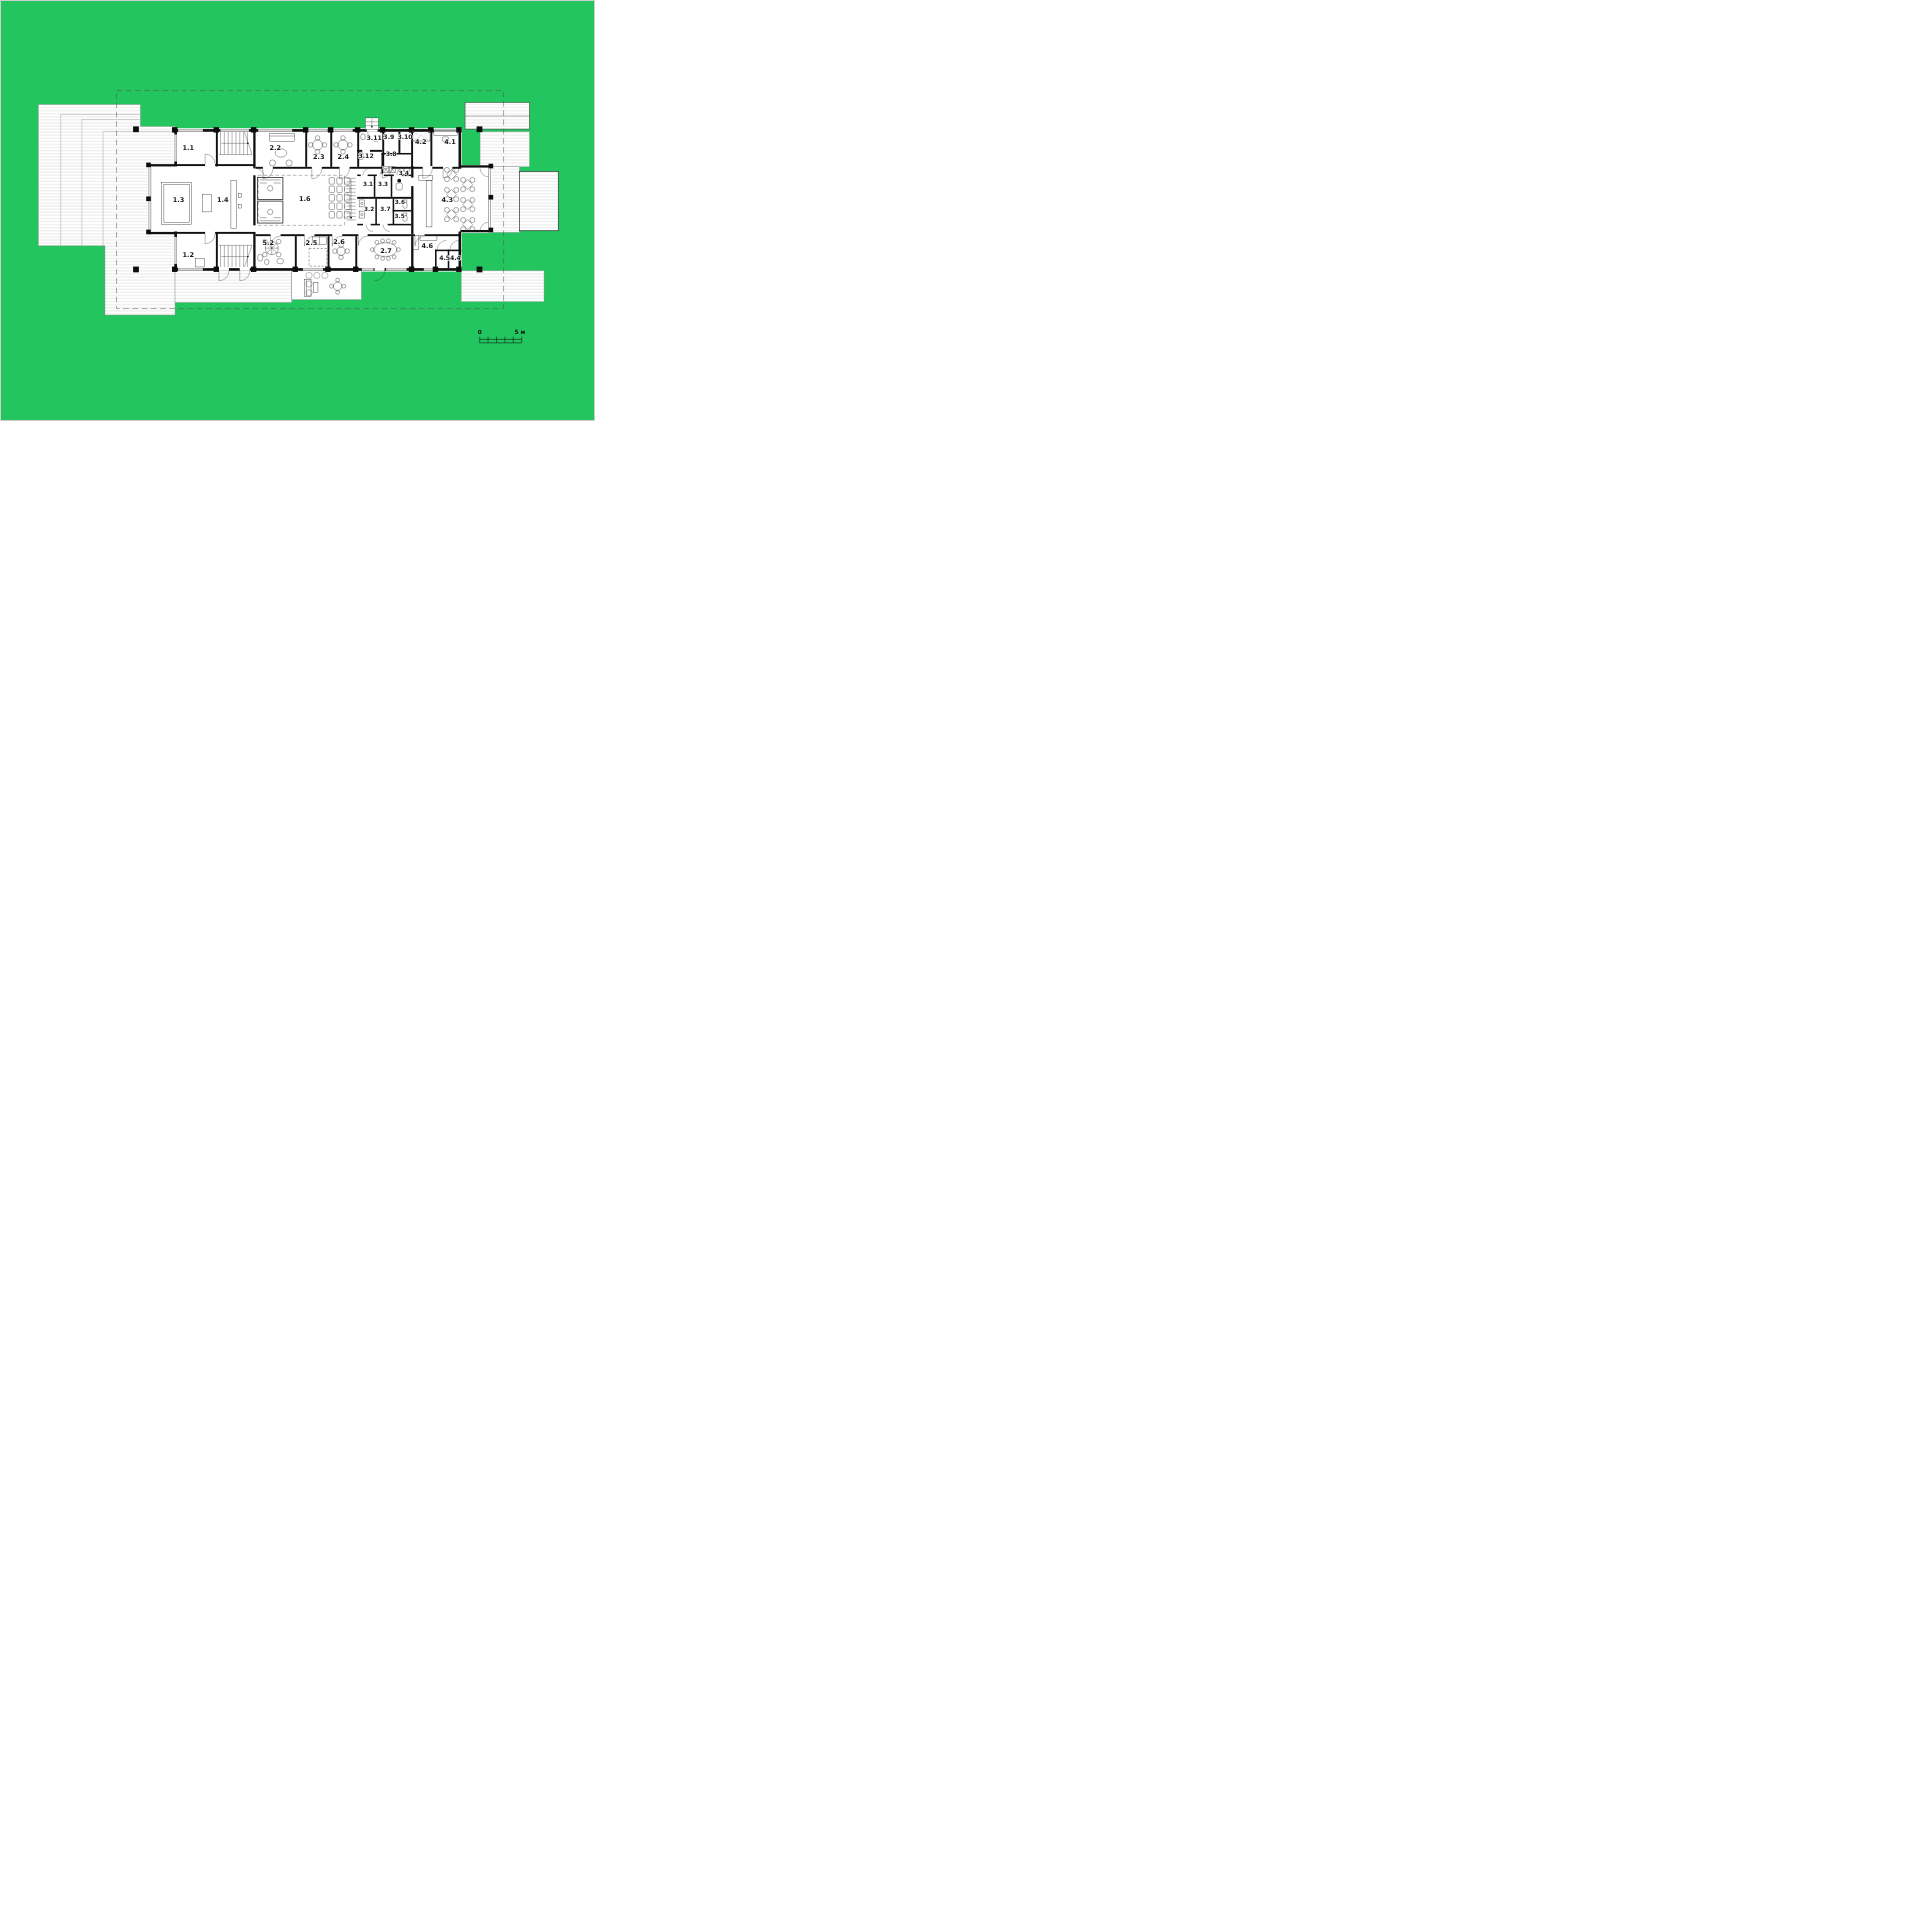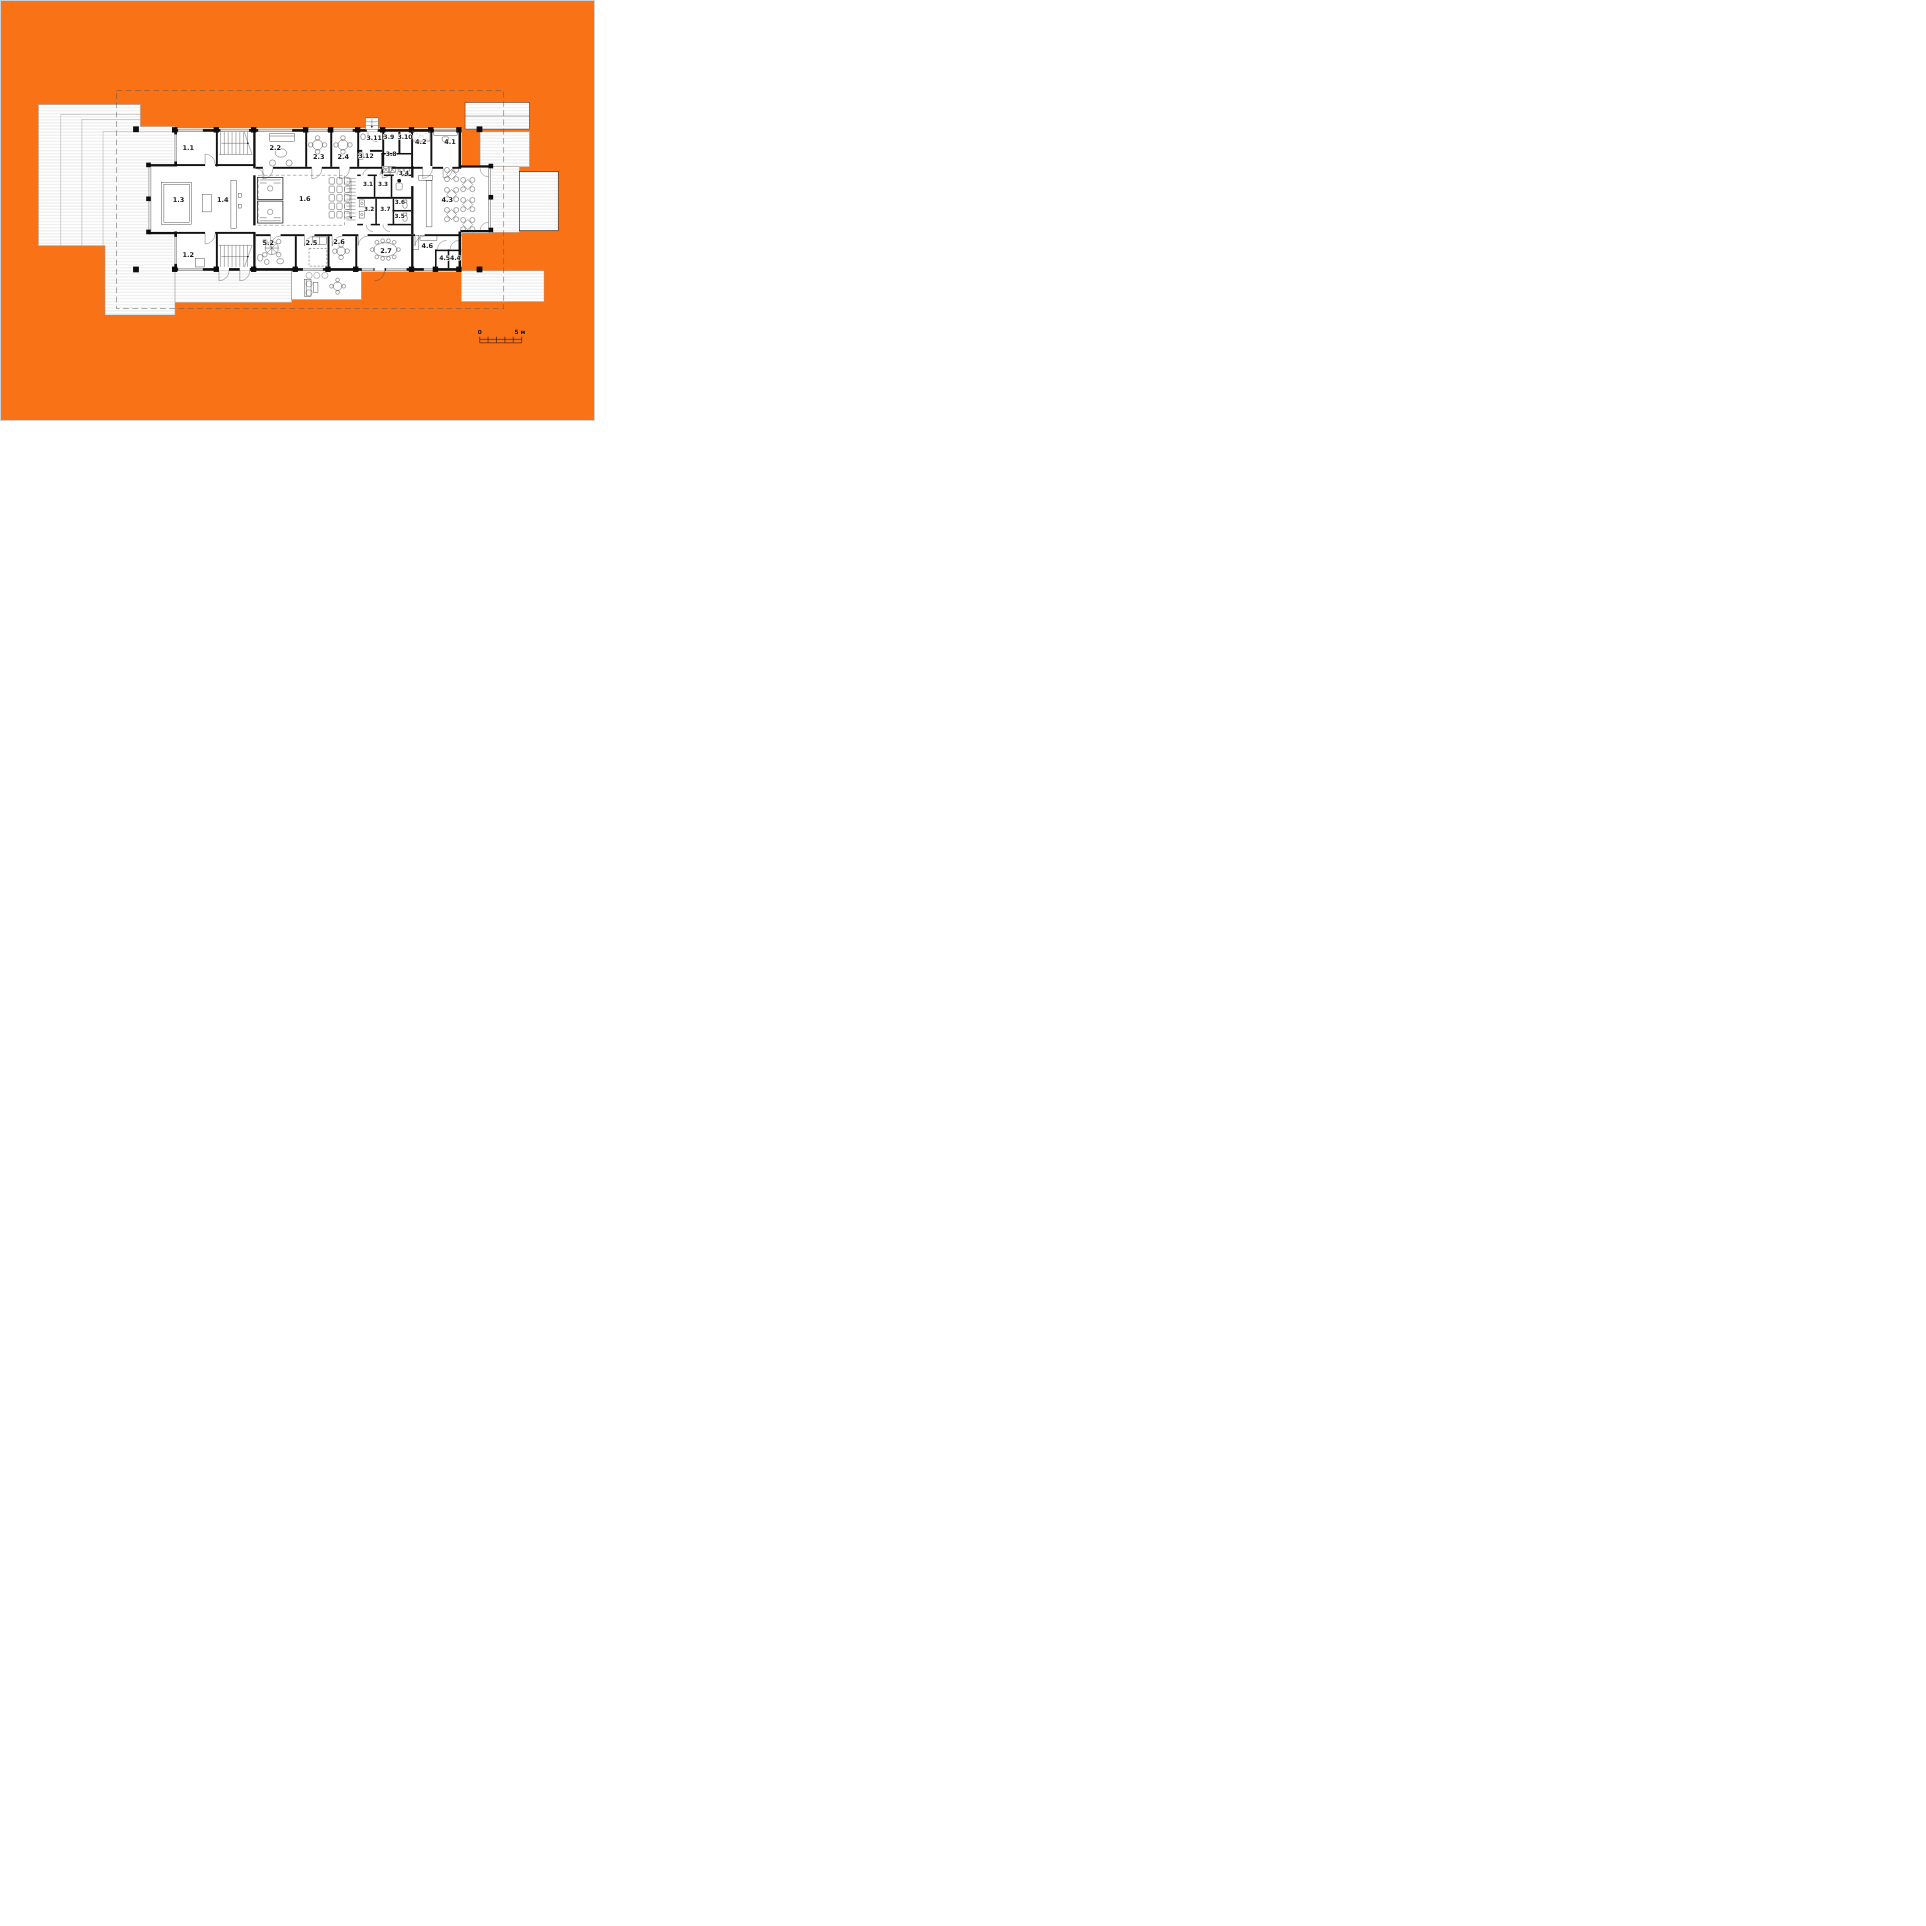--- a/index.html
+++ b/index.html
@@ -1,16 +1,16 @@
 <!DOCTYPE html>
 <html style="font-size:6.2px"><head>
 <meta charset="utf-8">
 <style>
   html,body{margin:0;padding:0;background:#ffffff;}
-  #page{position:relative;width:595px;height:421px;background:#f97316;border:0.4px solid #cfcfcf;box-sizing:border-box;font-family:"DejaVu Sans",sans-serif;}
+  #page{position:relative;width:595px;height:421px;background:#22c55e;border:0.4px solid #cfcfcf;box-sizing:border-box;font-family:"DejaVu Sans",sans-serif;}
   svg{display:block}
   .room-label{font-family:"DejaVu Sans",sans-serif;font-weight:700;fill:#1b1b1b;text-anchor:middle;dominant-baseline:middle;paint-order:stroke;stroke:#ffffff;stroke-width:3px;}
   .scale-label{font-family:"DejaVu Sans",sans-serif;font-weight:700;font-size:15px;fill:#111;text-anchor:middle;}
   .thin{stroke:#222;stroke-width:1;fill:none}
   .door{stroke:#333;stroke-width:0.9;fill:none}
   .dash{stroke:#444;stroke-width:1;fill:none;stroke-dasharray:9 6}
 </style>
 </head>
 <body>
 

